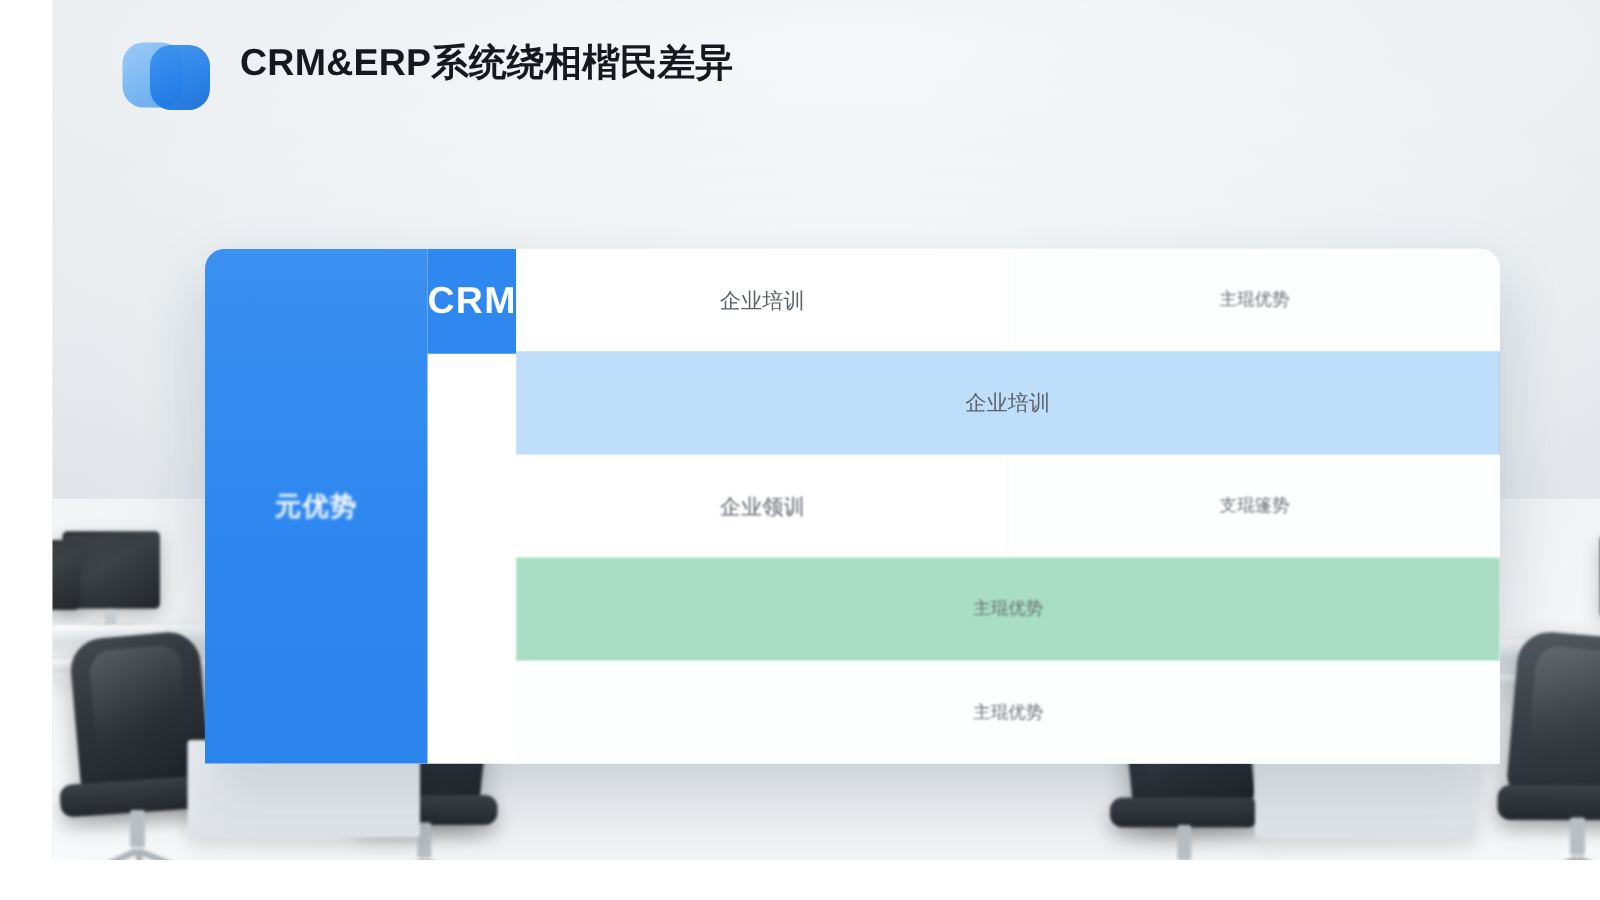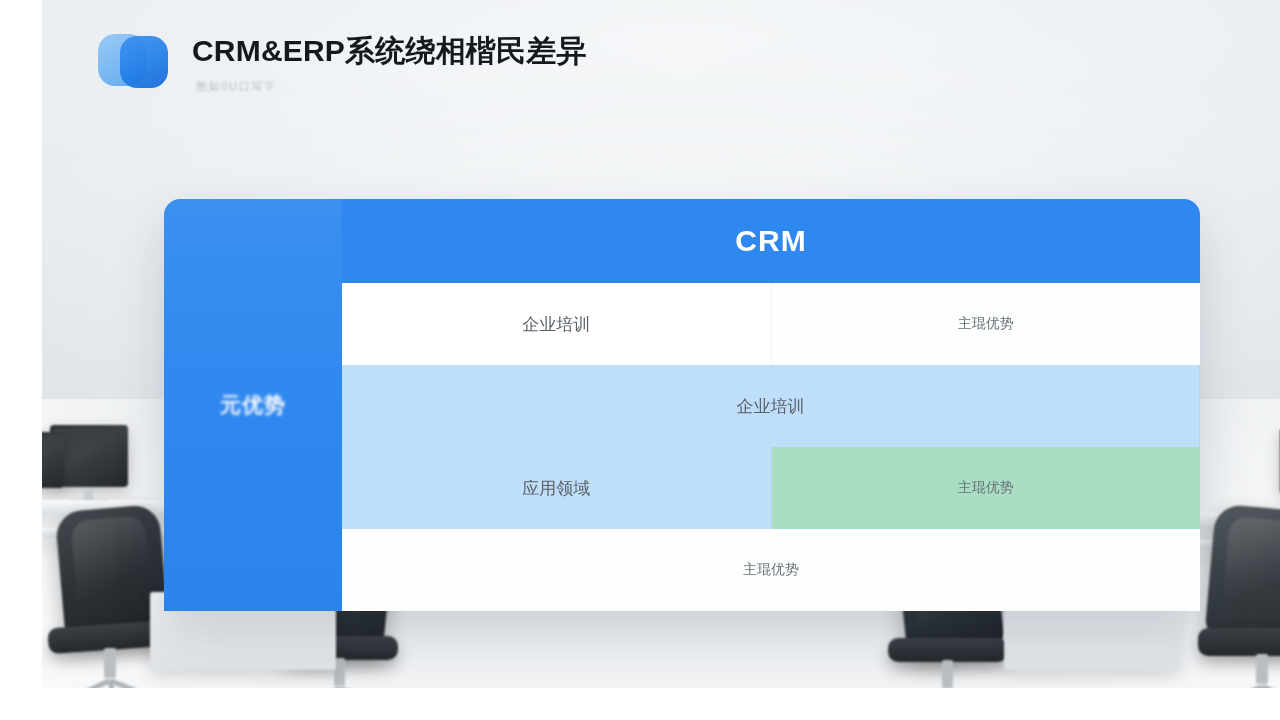--- a/index.html
+++ b/index.html
@@ -156,21 +156,21 @@
     width:178px; flex:none;
     background:linear-gradient(180deg,#3b90f0 0%,#2f88ef 50%,#2b83ec 100%);
     display:flex; align-items:center; justify-content:center;
   }
   .col-label-text{
     color:#ffffff; font-size:21px; font-weight:600; letter-spacing:1px;
     filter:blur(1.4px);
     opacity:.96;
   }
 
-  .col-body{ flex:1; display:flex; flex-direction:column; }
+  .col-body{ flex:1; display:flex; }
 
   
   .thead{ display:flex; height:84px; flex:none; }
   .th{
     flex:1; display:flex; align-items:center; justify-content:center;
     color:#fff; font-size:30px; font-weight:700; letter-spacing:1px;
   }
   .th-crm{ background:#2f88ef; }
   .th-erp{ background:#32b473; }
 
@@ -273,21 +273,20 @@
 
   <div class="bg-haze"></div>
 
   <div class="header">
     <div class="logo">
       <div class="sq sq-a"></div>
       <div class="sq sq-b"></div>
     </div>
     <div class="titlewrap">
       <div class="slide-title">CRM&amp;ERP系统绕相楷民差异</div>
-      <div class="slide-sub">胞如0U口写字</div>
     </div>
   </div>
 
   <div class="card">
 
     <div class="col-label">
       <span class="col-label-text">元优势</span>
     </div>
 
     <div class="col-body">
@@ -300,23 +299,26 @@
 
         <div class="trow odd">
           <div class="td td-crm b1">企业培训</div>
           <div class="td td-erp b2">主琨优势</div>
         </div>
 
         <div class="trow even">
           <div class="td td-crm b1">企业培训</div>
         </div>
 
+        <div class="trow odd">
+          <div class="td td-crm b2">企业领训</div>
+          <div class="td td-erp b3">支琨篷势</div>
+        </div>
 
         <div class="trow even">
-          <div class="td td-crm b1">应用领域</div>
           <div class="td td-erp b2">主琨优势</div>
         </div>
 
         <div class="trow odd">
           <div class="td td-erp b2">主琨优势</div>
         </div>
 
       </div>
     </div>
   </div>

